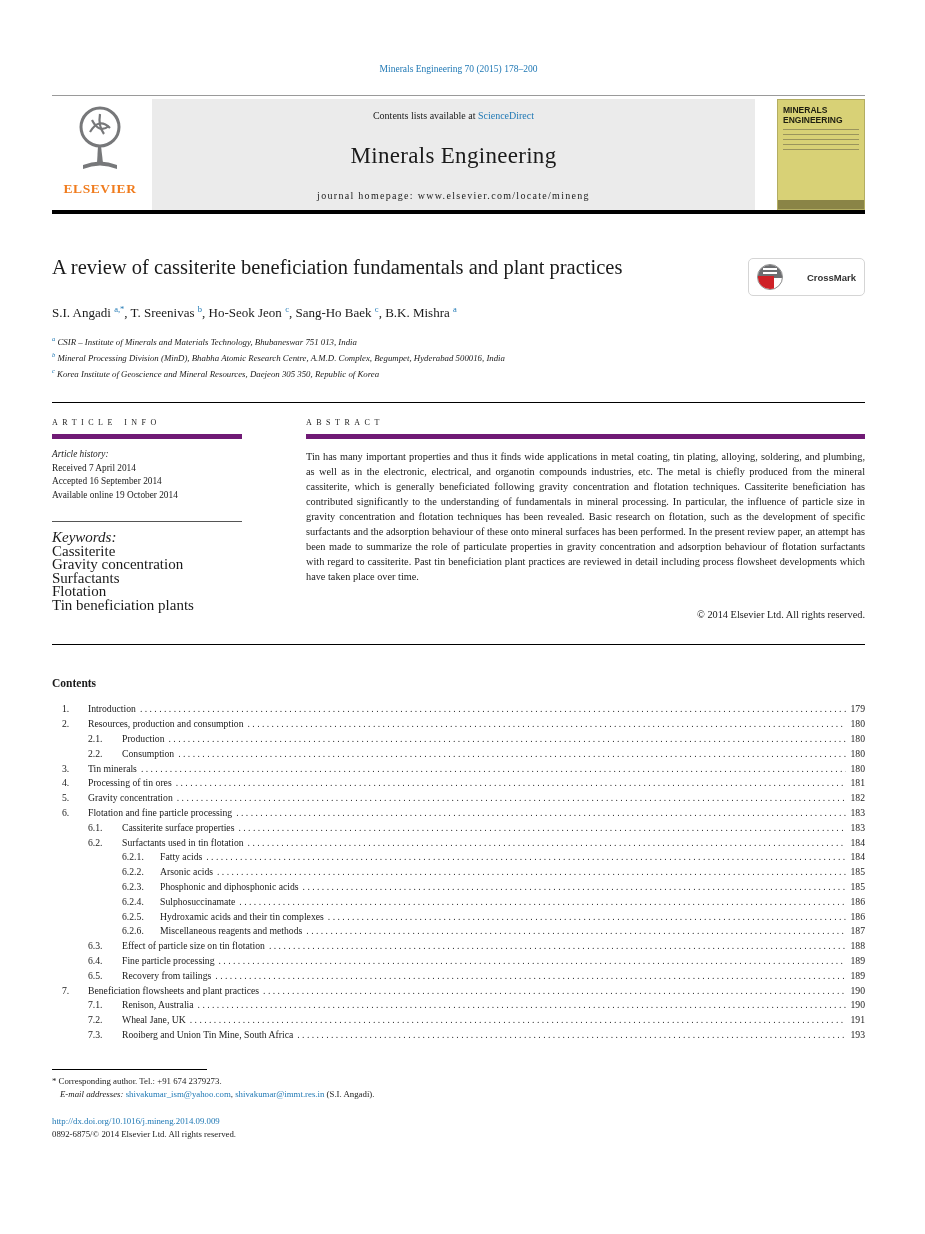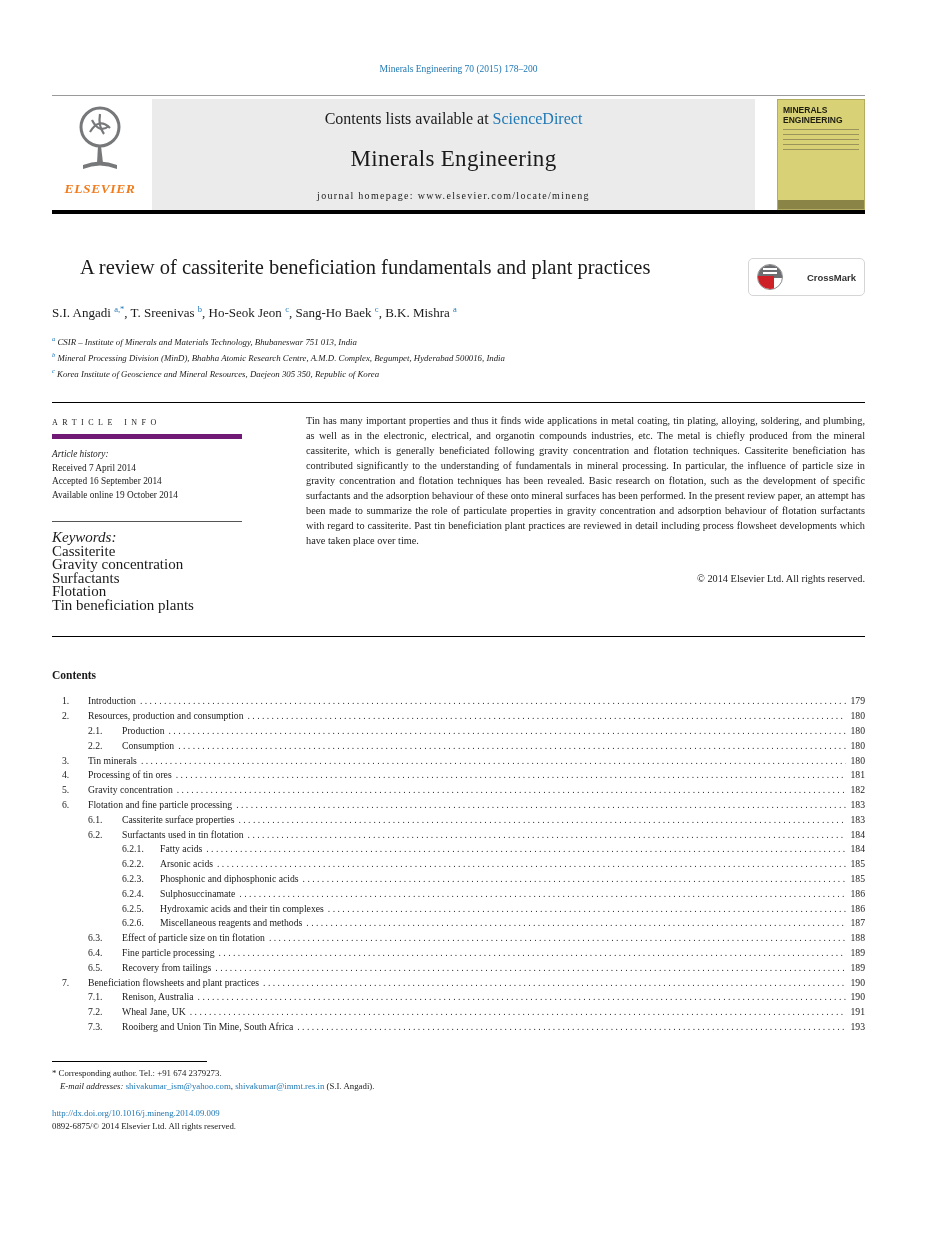--- a/index.html
+++ b/index.html
@@ -11,35 +11,35 @@
   }
   .content { width:813px; margin-left:52px; }
   .link { color:#2179b5; cursor:pointer; text-decoration:none; }
 
   
   .journal-ref { padding-top:64px; text-align:center; font-size:9.5px; }
 
   
   .banner-row { margin-top:21px; display:flex; align-items:stretch; border-top:1px solid #9a9a9a; padding-top:3px; height:115px; }
   .logo-area { width:96px; display:flex; flex-direction:column; align-items:center; padding-top:3px; }
-  .elsevier-word { color:#f07c1e; font-size:13.5px; font-weight:bold; letter-spacing:0.6px; margin-top:1px;font-style:italic; }
+  .elsevier-word { color:#f07c1e; font-size:13.5px; font-weight:bold; letter-spacing:0.6px; margin-top:1px; }
   .banner-box { flex:1; background:#ebebeb; margin-left:4px; margin-right:22px; text-align:center;
                 padding:11px 8px 9px; display:flex; flex-direction:column; justify-content:space-between; }
-  .banner-contents-line { font-size:16px; }
+  .banner-contents-line { font-size:10px; }
   .banner-title { font-size:23px; letter-spacing:0.3px; }
   .banner-homepage { font-size:10px; letter-spacing:1.3px; }
   .cover-area { width:88px; background:#d8d176; border:1px solid #b3ad62; position:relative; padding:6px 5px; }
   .cover-title { font-family:"Liberation Sans", sans-serif; font-weight:bold; font-size:8.5px; line-height:9.5px; color:#1d1d10; }
   .cover-lines div { height:1px; background:#9a945c; margin:4px 0; }
   .cover-strip { position:absolute; bottom:0; left:0; right:0; height:9px; background:#8a8446; }
   .black-bar { height:4px; background:#000; }
 
   
   .title-row { margin-top:42px; display:flex; align-items:flex-start; }
-  .article-title { font-size:20.5px; flex:1; padding-right:26px; font-weight:normal;margin-left:28px; }
+  .article-title { font-size:20.5px; flex:1; padding-right:26px; font-weight:normal; }
   .crossmark { flex:0 0 auto; display:flex; align-items:center; gap:24px; border:1px solid #d5d5d5;
                border-radius:5px; padding:5px 8px; background:#fff; margin-top:2px; cursor:pointer;margin-left:8px; }
   .cm-circle { width:26px; height:26px; border-radius:50%; overflow:hidden; border:1px solid #8b8b8b; position:relative; background:#fff; }
   .cm-top { position:absolute; top:0; left:0; right:0; height:13px; background:#6d6e71; }
   .cm-top i { display:block; height:2px; background:#fff; margin:2.5px 5px 0; }
   .cm-bottom { position:absolute; bottom:0; left:0; width:16px; height:13px; background:#ce2127; }
   .cm-label { font-family:"Liberation Sans", sans-serif; font-size:9.5px; font-weight:bold; color:#333; }
 
   
   .authors { margin-top:8px; font-size:13px; }
@@ -164,20 +164,21 @@
           <div>
               <div>Cassiterite</div>
               <div>Gravity concentration</div>
               <div>Surfactants</div>
               <div>Flotation</div>
               <div>Tin beneficiation plants</div>
             </div>
         </div>
       </div>
       <div class="col-right">
+        <div class="col-heading">abstract</div>
         <div class="abstract-text">Tin has many important properties and thus it finds wide applications in metal coating, tin plating, alloying, soldering, and plumbing, as well as in the electronic, electrical, and organotin compounds industries, etc. The metal is chiefly produced from the mineral cassiterite, which is generally beneficiated following gravity concentration and flotation techniques. Cassiterite beneficiation has contributed significantly to the understanding of fundamentals in mineral processing. In particular, the influence of particle size in gravity concentration and flotation techniques has been revealed. Basic research on flotation, such as the development of specific surfactants and the adsorption behaviour of these onto mineral surfaces has been performed. In the present review paper, an attempt has been made to summarize the role of particulate properties in gravity concentration and adsorption behaviour of flotation surfactants with regard to cassiterite. Past tin beneficiation plant practices are reviewed in detail including process flowsheet developments which have taken place over time.</div>
         <div class="copyright">© 2014 Elsevier Ltd. All rights reserved.</div>
       </div>
     </div>
 
     <div class="contents-heading">Contents</div>
     <div class="toc">
         <div class="toc-row lvl0">
           <span class="toc-num">1.</span>
           <span class="toc-title">Introduction</span>

